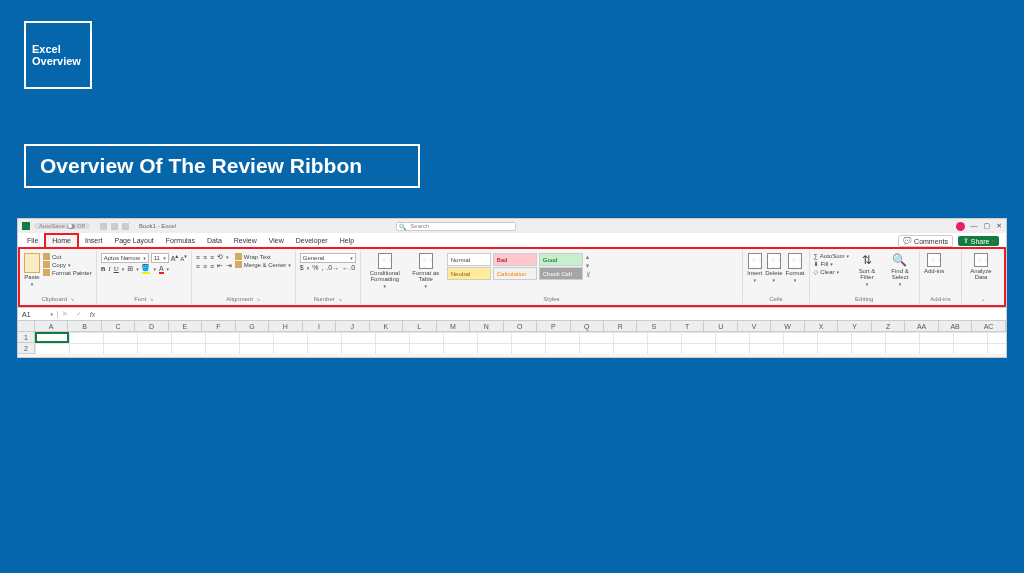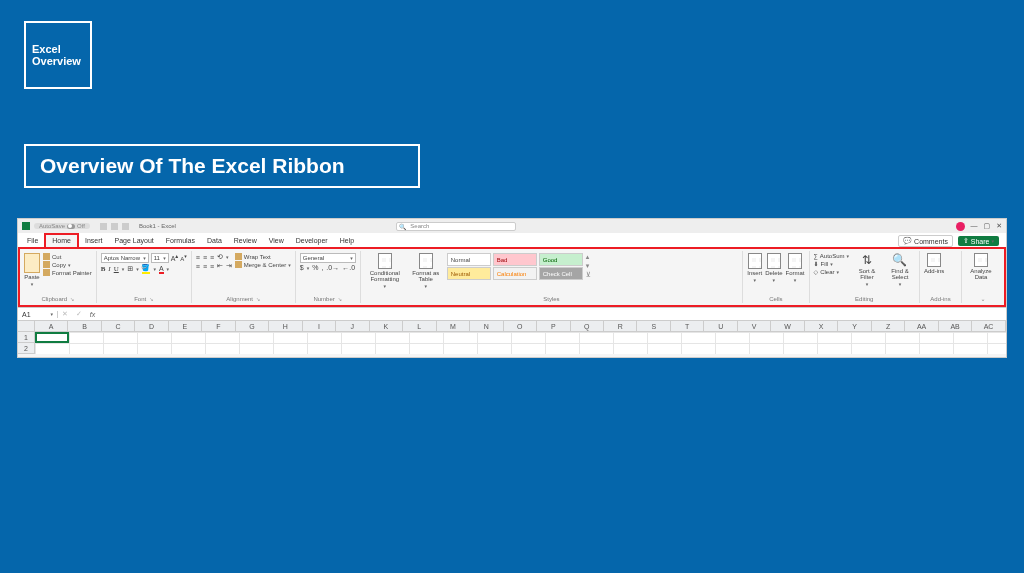--- a/index.html
+++ b/index.html
@@ -161,21 +161,21 @@
 .sel-cell { position:absolute; top:0; left:0; width:34px; height:11px; border:2px solid #107c41; }
 </style>
 </head>
 <body>
 
 <div class="logo">
   <div>Excel</div>
   <div>Overview</div>
 </div>
 
-<div class="slide-title">Overview Of The Excel Ribbon</div>
+<div class="slide-title">Overview Of The Review Ribbon</div>
 
 <div class="excel">
 
   <div class="titlebar">
     <div class="excel-icon"></div>
     <div class="autosave-pill">
       <span>AutoSave</span>
       <span class="toggle-off"></span>
       <span>Off</span>
     </div>

